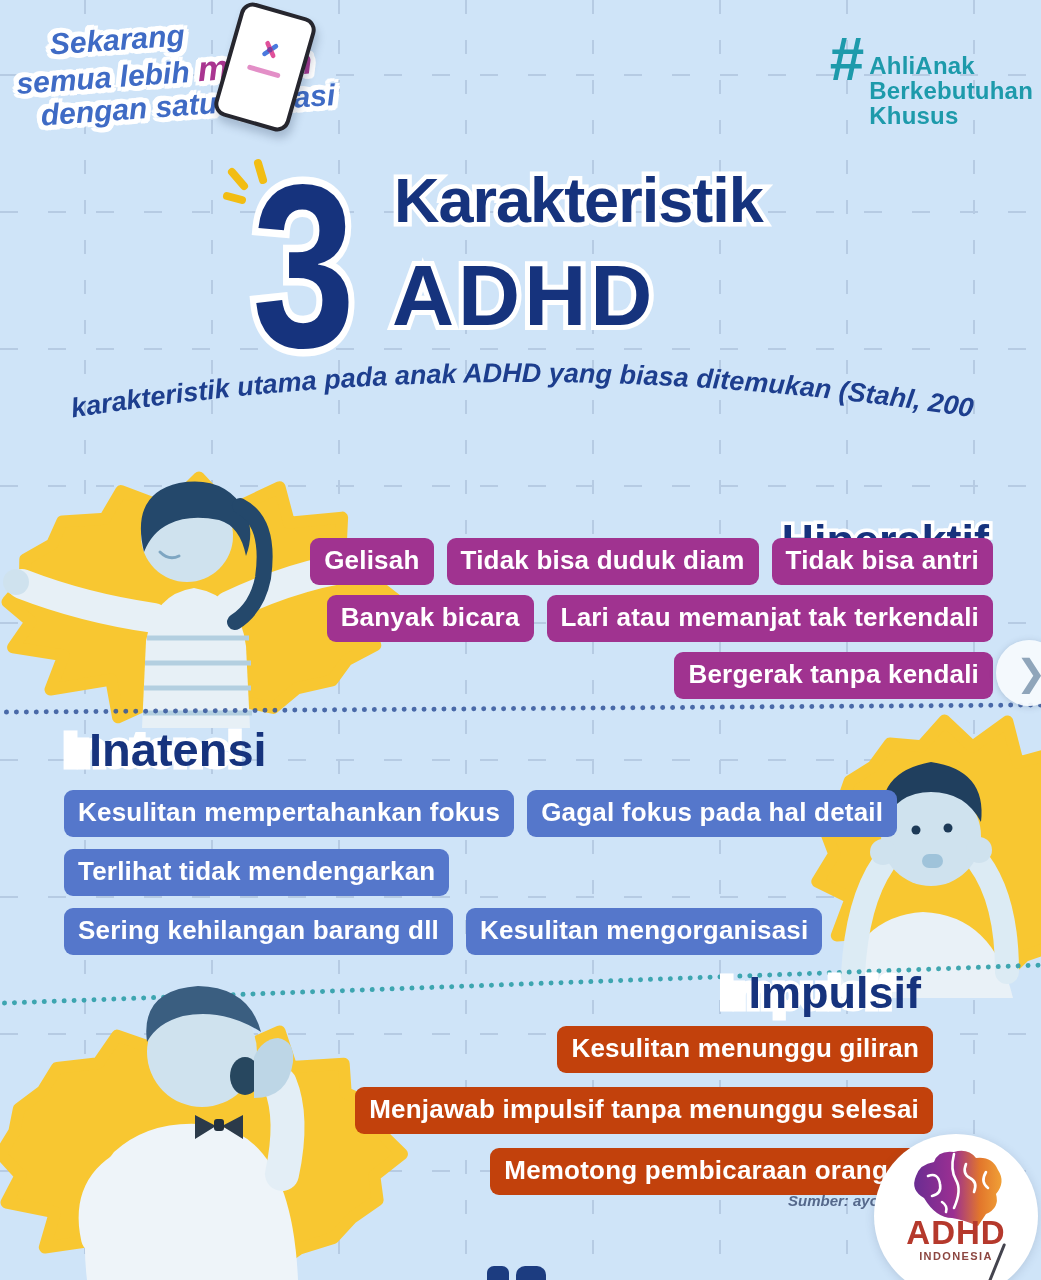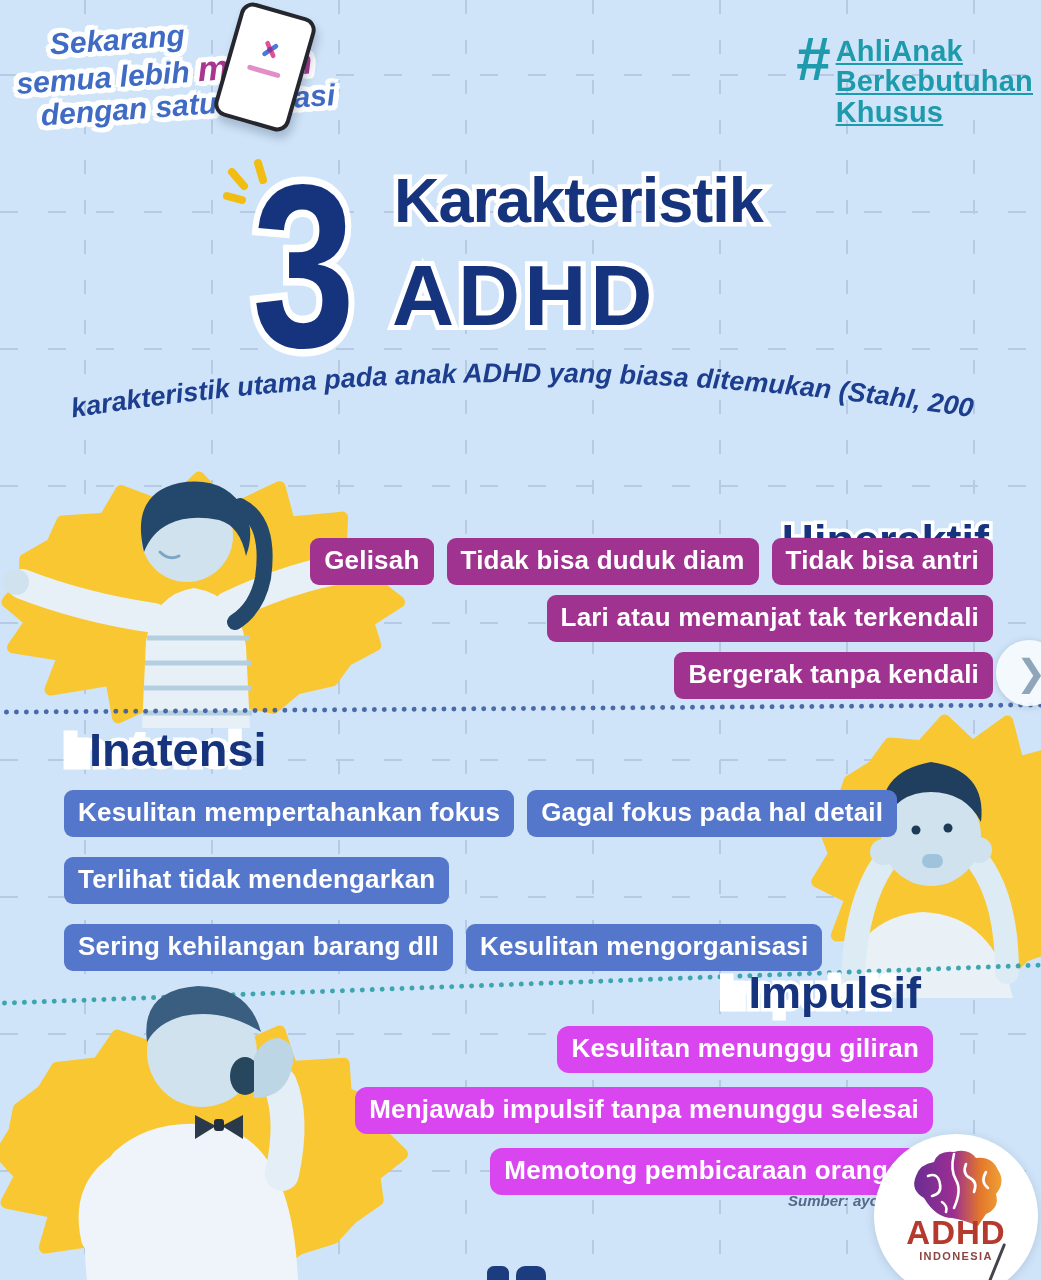--- a/index.html
+++ b/index.html
@@ -24,30 +24,30 @@
   
   .phone{left:226px;top:8px;width:70px;height:110px;background:#fff;border:4px solid #26262e;
          border-radius:13px;transform:rotate(16deg);box-shadow:4px 6px 8px rgba(40,60,90,.25);}
   .phone .applogo{position:absolute;left:50%;top:34%;transform:translate(-50%,-50%);width:22px;height:22px;}
   .phone .appname{position:absolute;left:50%;top:52%;transform:translateX(-50%);width:34px;height:5px;
                   background:#c39;opacity:.55;border-radius:3px;}
 
   
   .hashtag{right:8px;top:32px;display:flex;color:#1d9aab;font-weight:bold;}
   .hash-sym{font-size:62px;line-height:.88;font-weight:800;margin-right:5px;}
-  .hash-lines{font-size:29px;line-height:1.05;margin-top:4px;letter-spacing:.2px;text-decoration:underline;}
+  .hash-lines{font-size:24px;line-height:1.05;margin-top:21px;letter-spacing:.2px;}
 
   
   .pillcol{position:absolute;display:flex;flex-direction:column;}
   .pillrow{display:flex;gap:13px;}
   .pill{color:#fff;font-weight:bold;font-size:26px;padding:7px 14px 9px;border-radius:9px;
         white-space:nowrap;letter-spacing:.2px;}
   .pill.mag{background:#a03390;}
   .pill.blu{background:#5577cb;}
-  .pill.tea{background:#d946ef;border-radius:12px;}
+  .pill.tea{background:#c2410c;}
 
   .sep1{left:-6px;top:706px;width:1060px;border-top:5px dotted #32549b;opacity:.85;transform:rotate(-.4deg);}
   .sep2{left:-8px;top:1001px;width:1080px;border-top:5px dotted #2e9fa9;opacity:.9;
         transform:rotate(-2.1deg);transform-origin:left top;}
 
   .fig{position:absolute;}
 
   .sumber{left:788px;top:1192px;font-size:15px;font-style:italic;color:#55688b;font-weight:bold;z-index:5;}
 
   .brand{left:874px;top:1134px;width:164px;height:164px;background:#fff;border-radius:50%;z-index:6;
@@ -166,20 +166,21 @@
     <span class="fill">Hiperaktif</span>
   </div>
 
   <div class="pillcol" style="right:48px;top:538px;align-items:flex-end;gap:10px;">
     <div class="pillrow">
       <div class="pill mag">Gelisah</div>
       <div class="pill mag">Tidak bisa duduk diam</div>
       <div class="pill mag">Tidak bisa antri</div>
     </div>
     <div class="pillrow">
+      <div class="pill mag">Banyak bicara</div>
       <div class="pill mag">Lari atau memanjat tak terkendali</div>
     </div>
     <div class="pillrow">
       <div class="pill mag">Bergerak tanpa kendali</div>
     </div>
   </div>
 
   <div class="abs sep1"></div>
 
   <svg class="fig" width="250" height="296" viewBox="0 0 250 296" style="right:-4px;top:702px;left:auto;left:795px;">
@@ -194,21 +195,21 @@
     <circle cx="121" cy="128" r="4.5" fill="#1d3a57"></circle>
       <circle cx="153" cy="126" r="4.5" fill="#1d3a57"></circle>
     <rect x="127" y="152" width="21" height="14" rx="7" fill="#9fc3da"></rect>
   </svg>
 
   <div class="otext" style="left:64px;top:726px;font-size:47px;padding-left:25px;--st:7px;">
     <span class="stroke">Inatensi</span>
     <span class="fill">Inatensi</span>
   </div>
 
-  <div class="pillcol" style="left:64px;top:790px;align-items:flex-start;gap:20px;">
+  <div class="pillcol" style="left:64px;top:790px;align-items:flex-start;gap:12px;">
     <div class="pillrow">
       <div class="pill blu">Kesulitan mempertahankan fokus</div>
       <div class="pill blu">Gagal fokus pada hal detail</div>
     </div>
     <div class="pillrow">
       <div class="pill blu">Terlihat tidak mendengarkan</div>
     </div>
     <div class="pillrow">
       <div class="pill blu">Sering kehilangan barang dll</div>
       <div class="pill blu">Kesulitan mengorganisasi</div>

